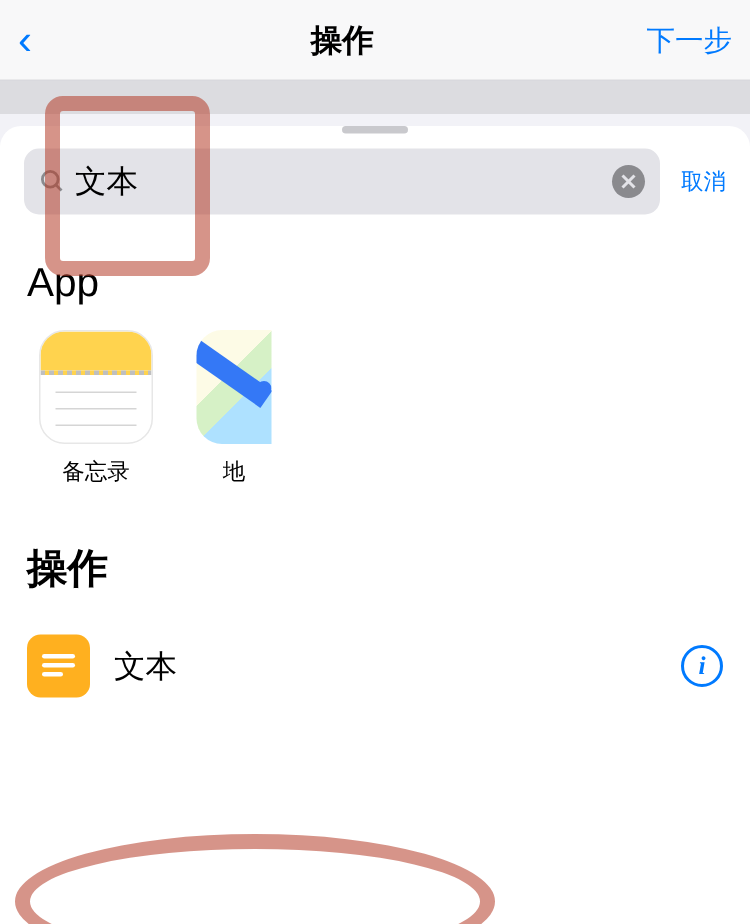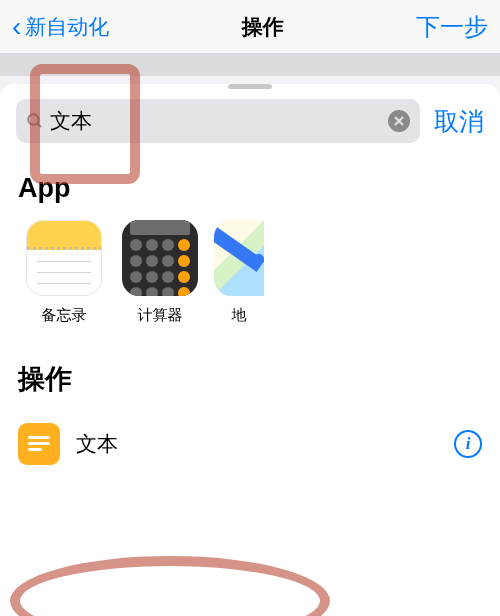--- a/index.html
+++ b/index.html
@@ -1,32 +1,32 @@
 <!DOCTYPE html>
 <html><head>
 <meta charset="utf-8">
 <style>
   * { box-sizing: border-box; margin: 0; padding: 0; }
   html, body { width: 500px; height: 616px; font-family: -apple-system, "Helvetica Neue", Arial, sans-serif; background: #f2f2f7; overflow: hidden; }
   .navbar { height: 54px; background: #f8f8f9; display: flex; align-items: center; justify-content: space-between; padding: 0 12px; border-bottom: 1px solid #d9d9de; }
   .nav-left { display: flex; align-items: center; color: #007aff; font-size: 21px; }
   .nav-left .chev { font-size: 28px; line-height: 1; margin-right: 4px; font-weight: 300; }
   .nav-title { font-size: 21px; font-weight: 600; color: #000; }
-  .nav-right { color: #007aff; font-size: 24px; }
+  .nav-right { color: #007aff; font-size: 19px; }
   .spacer-strip { height: 22px; background: #dcdce0; }
   .sheet { background: #fff; border-radius: 14px 14px 0 0; height: calc(616px - 54px - 22px); position: relative; }
   .grabber { width: 44px; height: 5px; background: #c9c9cd; border-radius: 3px; margin: 8px auto 10px; }
   .search-row { display: flex; align-items: center; padding: 0 16px 12px 16px; gap: 14px; }
   .search-field { flex: 1; background: #e3e3e8; border-radius: 10px; height: 44px; display: flex; align-items: center; padding: 0 10px; }
   .search-icon { color: #8a8a8e; margin-right: 6px; display: flex; }
   .search-input { flex: 1; border: none; background: transparent; font-size: 21px; color: #000; outline: none; }
   .clear-btn { width: 22px; height: 22px; border-radius: 50%; background: #8a8a8e; color: #e3e3e8; display: flex; align-items: center; justify-content: center; font-size: 14px; font-weight: bold; }
-  .cancel-link { color: #007aff; font-size: 25px; }
-  .section-title { font-size: 27px; font-weight: 700; padding: 18px 18px 16px; color: #000; }
-  .app-row { display: flex; gap: 12px; padding: 0 22px; overflow: hidden; }
+  .cancel-link { color: #007aff; font-size: 15px; }
+  .section-title { font-size: 27px; font-weight: 400; padding: 18px 18px 16px; color: #000; }
+  .app-row { display: flex; gap: 25px; padding: 0 22px; overflow: hidden; }
   .app-item { width: 84px; flex-shrink: 0; display: flex; flex-direction: column; align-items: center; }
   .app-icon { width: 76px; height: 76px; border-radius: 17px; margin-bottom: 10px; display: flex; align-items: center; justify-content: center; position: relative; overflow: hidden; }
   .app-label { font-size: 15px; color: #000; text-align: center; line-height: 1.25; }
   
   .icon-notes { background: linear-gradient(#fff 0 32%, #fff 32%); border: 1px solid #e7e7e7; }
   .icon-notes::before { content:""; position:absolute; top:0; left:0; right:0; height:26px; background:#ffd34e; }
   .icon-notes::after { content:""; position:absolute; top:26px; left:0; right:0; height:3px; background: repeating-linear-gradient(90deg,#bfbfbf 0 3px,#ffd34e 3px 6px);}
   .notes-lines { position:absolute; top:40px; left:10px; right:10px; }
   .notes-lines span { display:block; height:1px; background:#d5d5d5; margin-bottom:10px; }
   
@@ -57,21 +57,20 @@
   .anno-rect { position:absolute; border: 10px solid rgba(181,60,40,0.55); border-radius:12px; pointer-events:none; }
   .anno1 { top: -20px; left: 30px; width: 110px; height: 120px; }
   .anno-oval { position:absolute; border: 10px solid rgba(181,60,40,0.55); border-radius:50%; width:320px; height:90px; left:10px; bottom:-22px; pointer-events:none;}
 </style>
 </head>
 <body>
 
 <div class="navbar">
   <div class="nav-left">
     <span class="chev">‹</span>
-    <span>新自动化</span>
   </div>
   <div class="nav-title">操作</div>
   <div class="nav-right">下一步</div>
 </div>
 
 <div class="spacer-strip"></div>
 
 <div class="sheet">
   <div class="grabber"></div>
 
@@ -102,44 +101,20 @@
     <div class="app-item">
       <div class="app-icon icon-notes">
         <div class="notes-lines">
             <span></span>
             <span></span>
             <span></span>
           </div>
       </div>
       <div class="app-label">备忘录</div>
     </div>
-    <div class="app-item">
-      <div class="app-icon icon-calc">
-        <div class="calc-grid">
-          <div class="calc-disp"></div>
-          <div class="calc-btn"></div>
-            <div class="calc-btn"></div>
-            <div class="calc-btn"></div>
-            <div class="calc-btn op"></div>
-          <div class="calc-btn"></div>
-            <div class="calc-btn"></div>
-            <div class="calc-btn"></div>
-            <div class="calc-btn op"></div>
-          <div class="calc-btn"></div>
-            <div class="calc-btn"></div>
-            <div class="calc-btn"></div>
-            <div class="calc-btn op"></div>
-          <div class="calc-btn"></div>
-            <div class="calc-btn"></div>
-            <div class="calc-btn"></div>
-            <div class="calc-btn op"></div>
-        </div>
-      </div>
-      <div class="app-label">计算器</div>
-    </div>
     <div class="app-item maps-item">
       <div class="app-icon icon-maps" style="width:50px; border-radius:17px 0 0 17px;">
         <div class="pin"></div>
       </div>
       <div class="app-label">地</div>
     </div>
   </div>
 
   <div class="action-section-title">操作</div>
 

